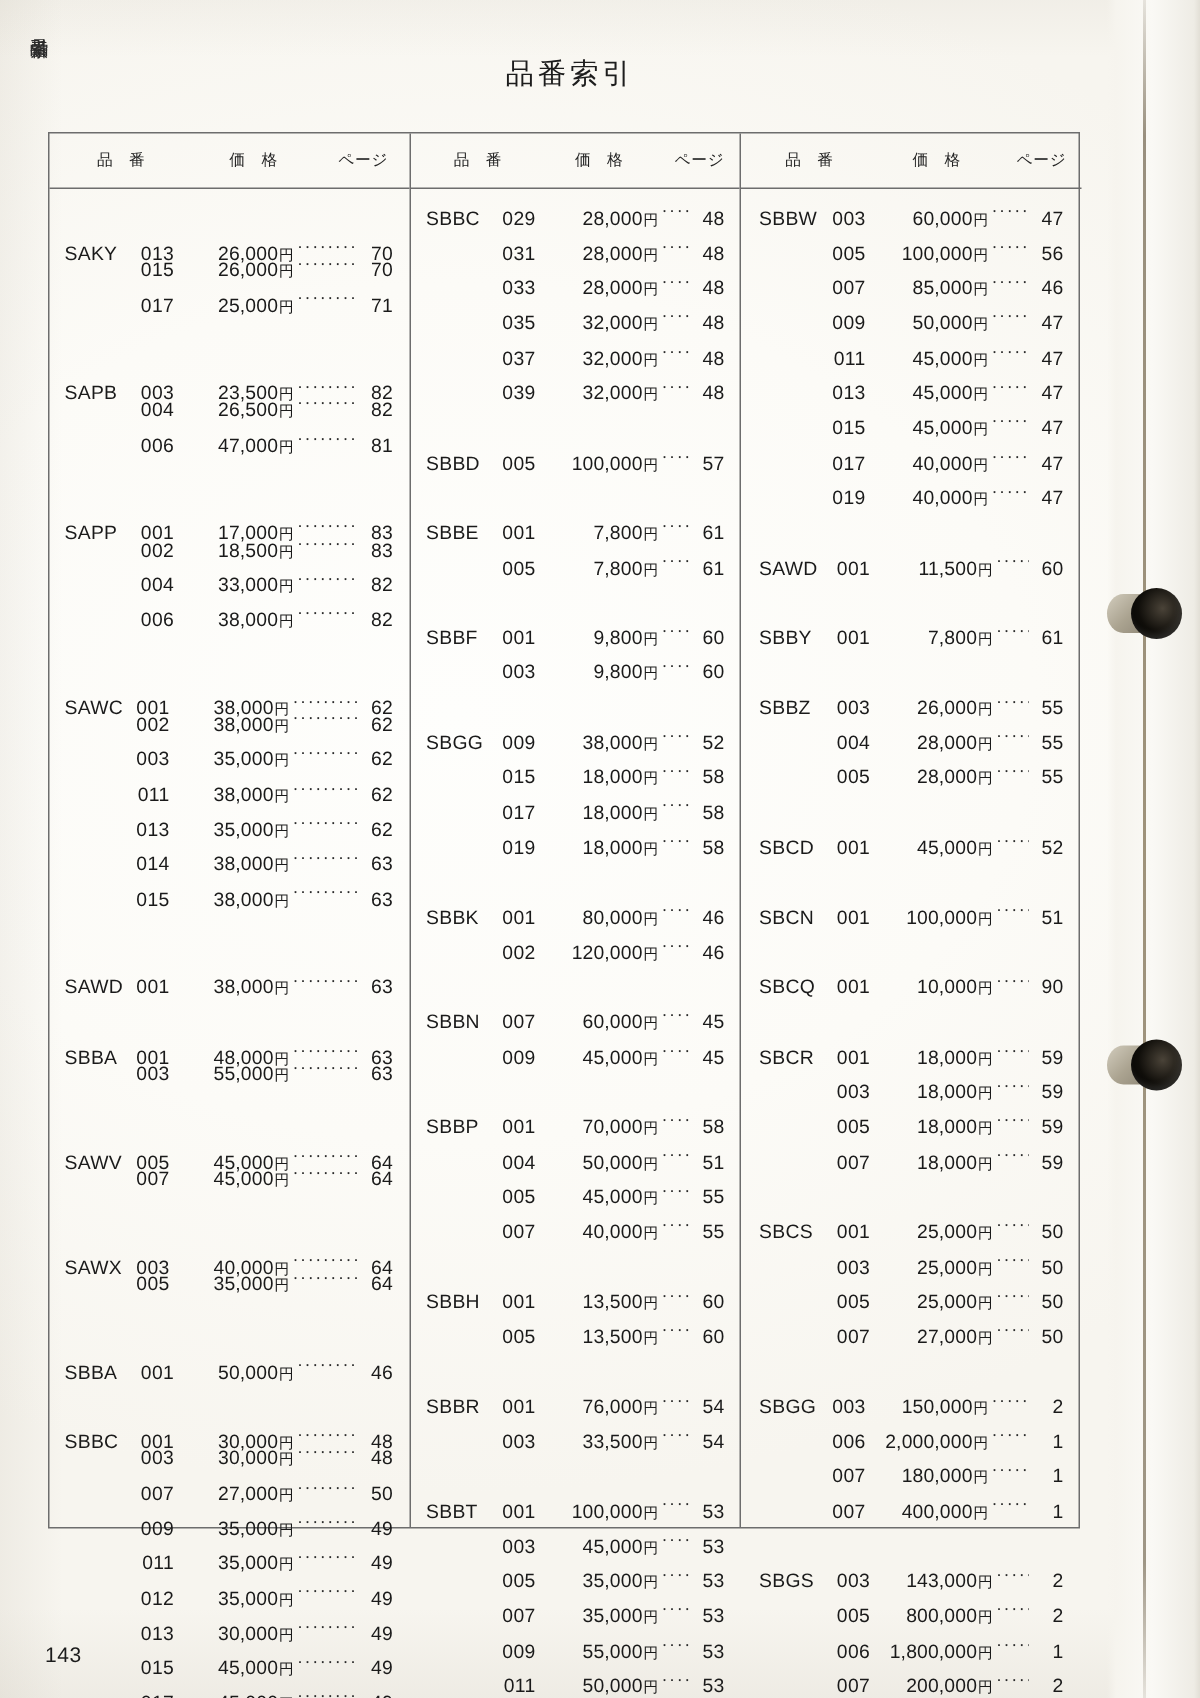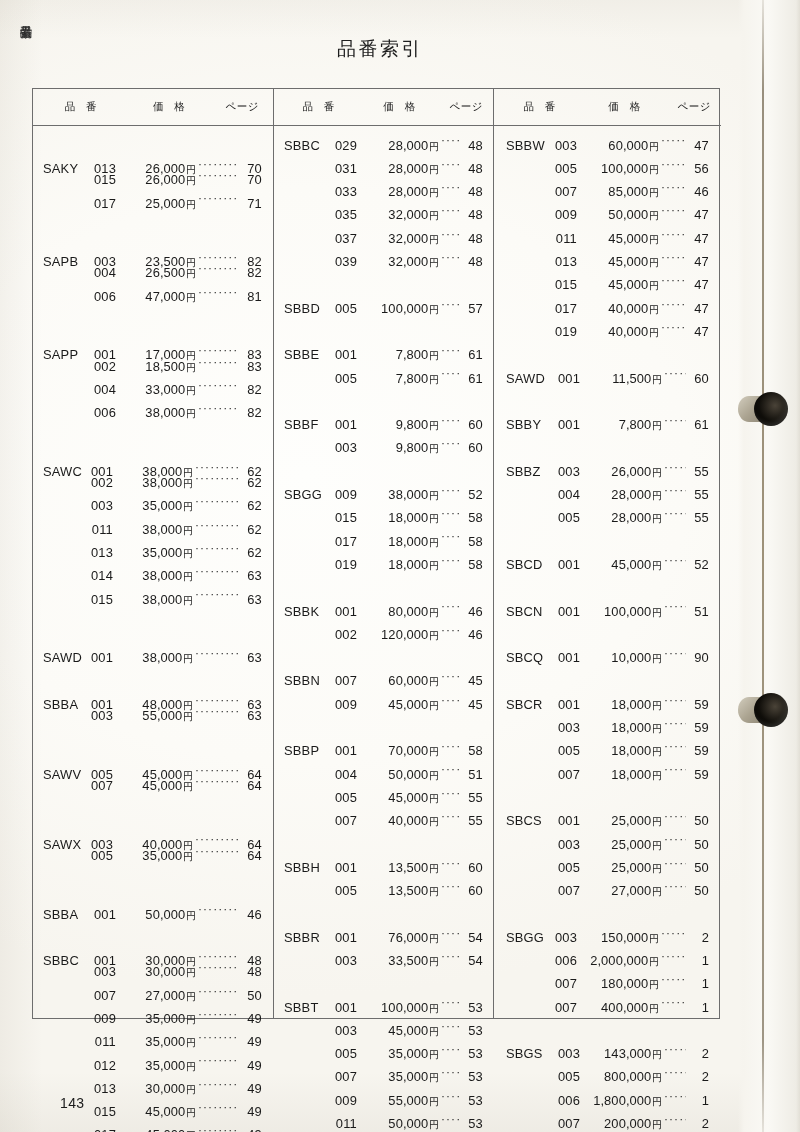--- a/index.html
+++ b/index.html
@@ -200,21 +200,20 @@
   .entry.tight .e-num { margin-left: -3px; }
 
   
   #folio {
     position: absolute;
     left: 30px;
     top: 1095px;
     font-size: 14px;
     color: #1b1b1b;
     letter-spacing: 0.4px;
-    margin-left: 30px;
   }
 
   
   #binding {
     position: absolute;
     right: 0; top: 0;
     width: 62px; height: 1132px;
     background: linear-gradient(to right,
         rgba(255,255,255,0) 0px,
         rgba(246,244,238,1) 6px,

